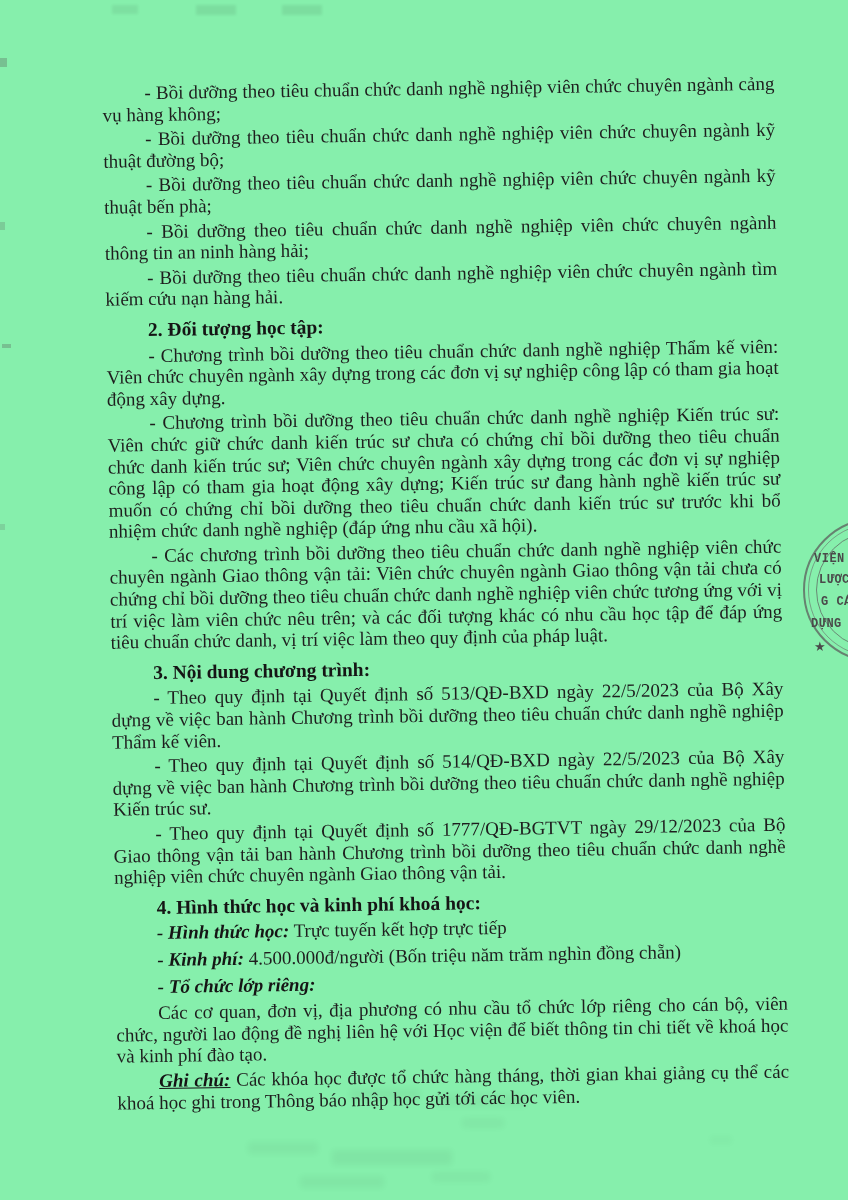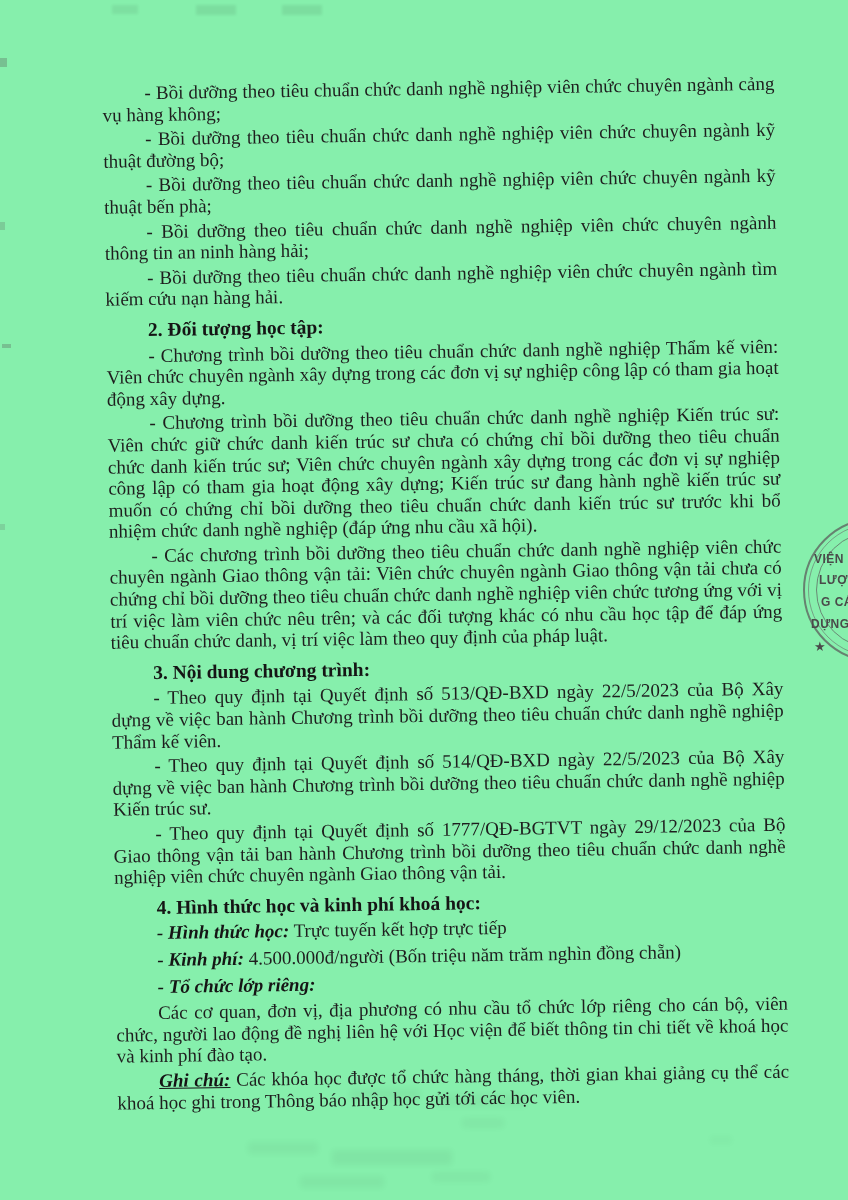--- a/index.html
+++ b/index.html
@@ -67,21 +67,21 @@
     border:1px solid #6a6a6a;border-radius:50%;
     opacity:.6;
   }
   .stamp-ring-inner{
     position:absolute;inset:13px;
     border:1.5px solid #5c5c5c;border-radius:50%;
     opacity:.7;
   }
   .stamp-line{
     position:absolute;
-    font-family:Liberation Sans, sans-serif;
+    font-family:Liberation Mono, monospace;
     font-weight:700;
     font-size:12px;
     letter-spacing:.5px;
     white-space:nowrap;
     color:#4a4a4a;
   }
   .st-1{top:34px;left:11px;}
   .st-2{top:55px;left:16px;}
   .st-3{top:77px;left:18px;}
   .st-4{top:99px;left:8px;}

